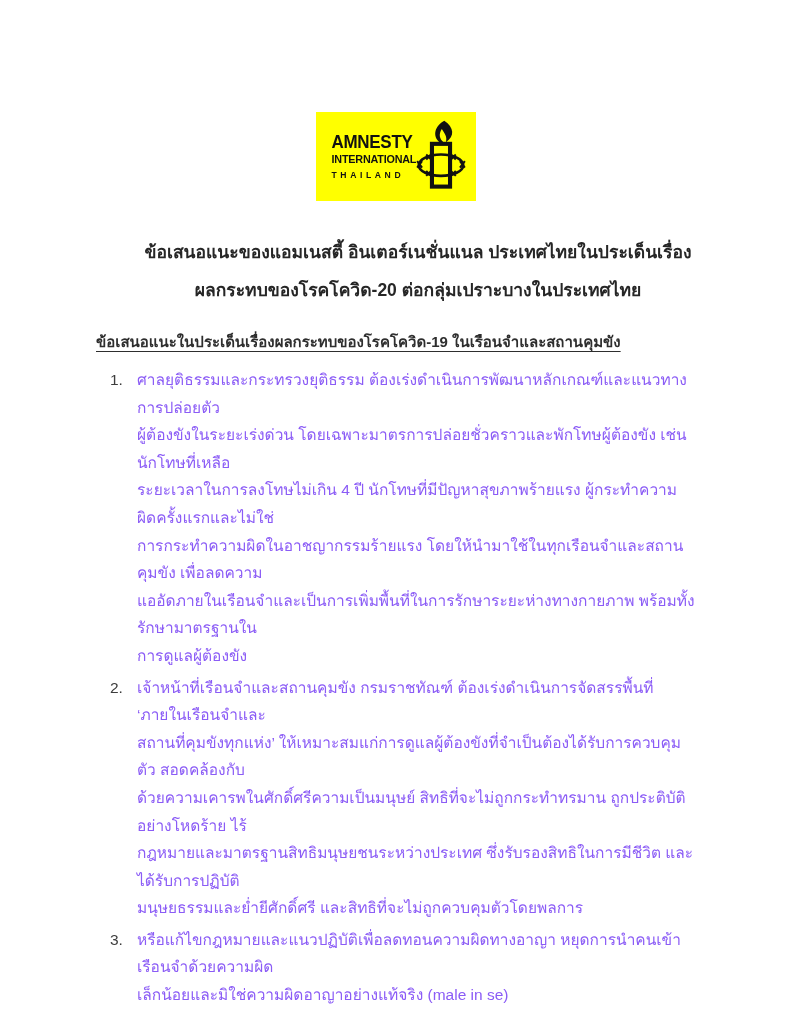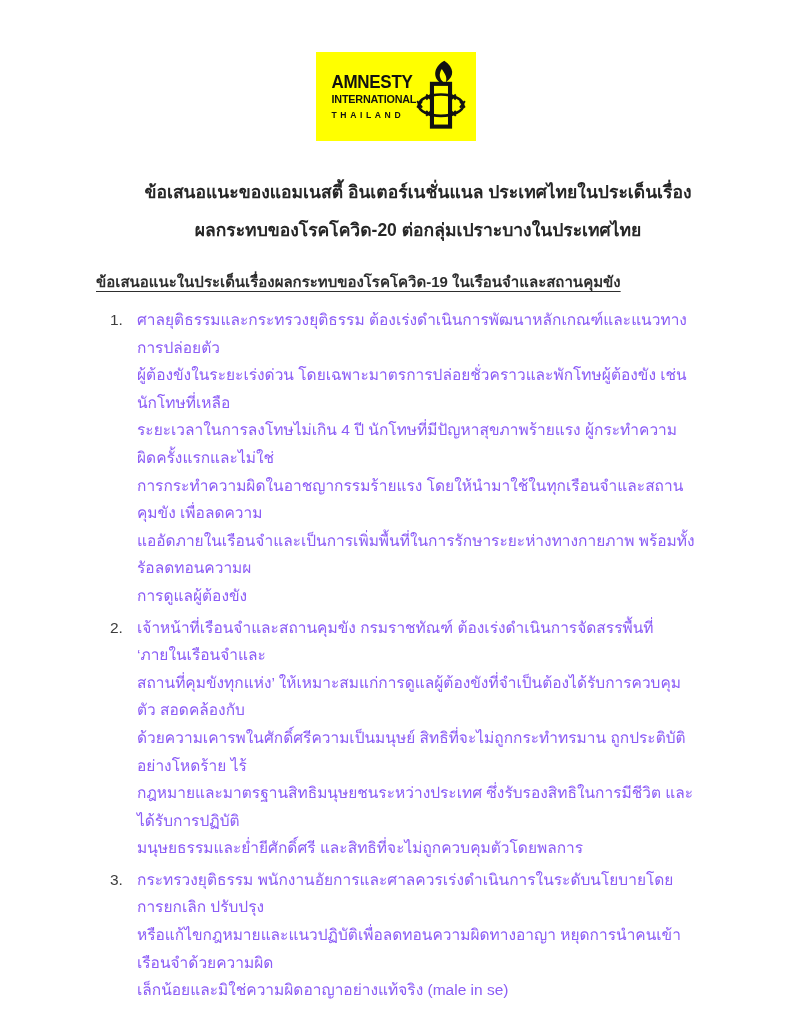--- a/index.html
+++ b/index.html
@@ -16,21 +16,21 @@
   }
   .page {
     width: 791px;
     height: 1024px;
     background: #ffffff;
     box-sizing: border-box;
   }
 
   
   .logo-wrap {
-    padding-top: 52px;
+    padding-top: 112px;
     display: flex;
     justify-content: center;
   }
   .logo-box {
     width: 160px;
     height: 89px;
     background: #ffff00;
     display: flex;
     align-items: center;
     justify-content: space-between;
@@ -162,40 +162,39 @@
     <div class="section-heading">ข้อเสนอแนะในประเด็นเรื่องผลกระทบของโรคโควิด-19 ในเรือนจำและสถานคุมขัง</div>
 
     <div class="rec-list">
   <div class="rec-item">
     <span class="item-number">1.</span>
     <div>
             <div class="line">ศาลยุติธรรมและกระทรวงยุติธรรม ต้องเร่งดำเนินการพัฒนาหลักเกณฑ์และแนวทางการปล่อยตัว</div>
             <div class="line">ผู้ต้องขังในระยะเร่งด่วน โดยเฉพาะมาตรการปล่อยชั่วคราวและพักโทษผู้ต้องขัง เช่น นักโทษที่เหลือ</div>
             <div class="line">ระยะเวลาในการลงโทษไม่เกิน 4 ปี นักโทษที่มีปัญหาสุขภาพร้ายแรง ผู้กระทำความผิดครั้งแรกและไม่ใช่</div>
             <div class="line">การกระทำความผิดในอาชญากรรมร้ายแรง โดยให้นำมาใช้ในทุกเรือนจำและสถานคุมขัง เพื่อลดความ</div>
-            <div class="line">แออัดภายในเรือนจำและเป็นการเพิ่มพื้นที่ในการรักษาระยะห่างทางกายภาพ พร้อมทั้งรัอลดทอนความผ</div>
+            <div class="line">แออัดภายในเรือนจำและเป็นการเพิ่มพื้นที่ในการรักษาระยะห่างทางกายภาพ พร้อมทั้งรักษามาตรฐานใน</div>
             <div class="line">การดูแลผู้ต้องขัง</div>
           </div>
   </div>
 
   <div class="rec-item">
     <span class="item-number">2.</span>
     <div>
             <div class="line">เจ้าหน้าที่เรือนจำและสถานคุมขัง กรมราชทัณฑ์ ต้องเร่งดำเนินการจัดสรรพื้นที่ ‘ภายในเรือนจำและ</div>
             <div class="line">สถานที่คุมขังทุกแห่ง’ ให้เหมาะสมแก่การดูแลผู้ต้องขังที่จำเป็นต้องได้รับการควบคุมตัว สอดคล้องกับ</div>
             <div class="line">ด้วยความเคารพในศักดิ์ศรีความเป็นมนุษย์ สิทธิที่จะไม่ถูกกระทำทรมาน ถูกประติบัติอย่างโหดร้าย ไร้</div>
             <div class="line">กฎหมายและมาตรฐานสิทธิมนุษยชนระหว่างประเทศ ซึ่งรับรองสิทธิในการมีชีวิต และได้รับการปฏิบัติ</div>
             <div class="line">มนุษยธรรมและย่ำยีศักดิ์ศรี และสิทธิที่จะไม่ถูกควบคุมตัวโดยพลการ</div>
           </div>
   </div>
 
   <div class="rec-item">
     <span class="item-number">3.</span>
     <div>
-            <div class="line">กระทรวงยุติธรรม พนักงานอัยการและศาลควรเร่งดำเนินการในระดับนโยบายโดยการยกเลิก ปรับปรุง</div>
             <div class="line">หรือแก้ไขกฎหมายและแนวปฏิบัติเพื่อลดทอนความผิดทางอาญา หยุดการนำคนเข้าเรือนจำด้วยความผิด</div>
             <div class="line">เล็กน้อยและมิใช่ความผิดอาญาอย่างแท้จริง (male in se)</div>
           </div>
   </div>
 
 </div>
   </div>
 
 </div>
 

